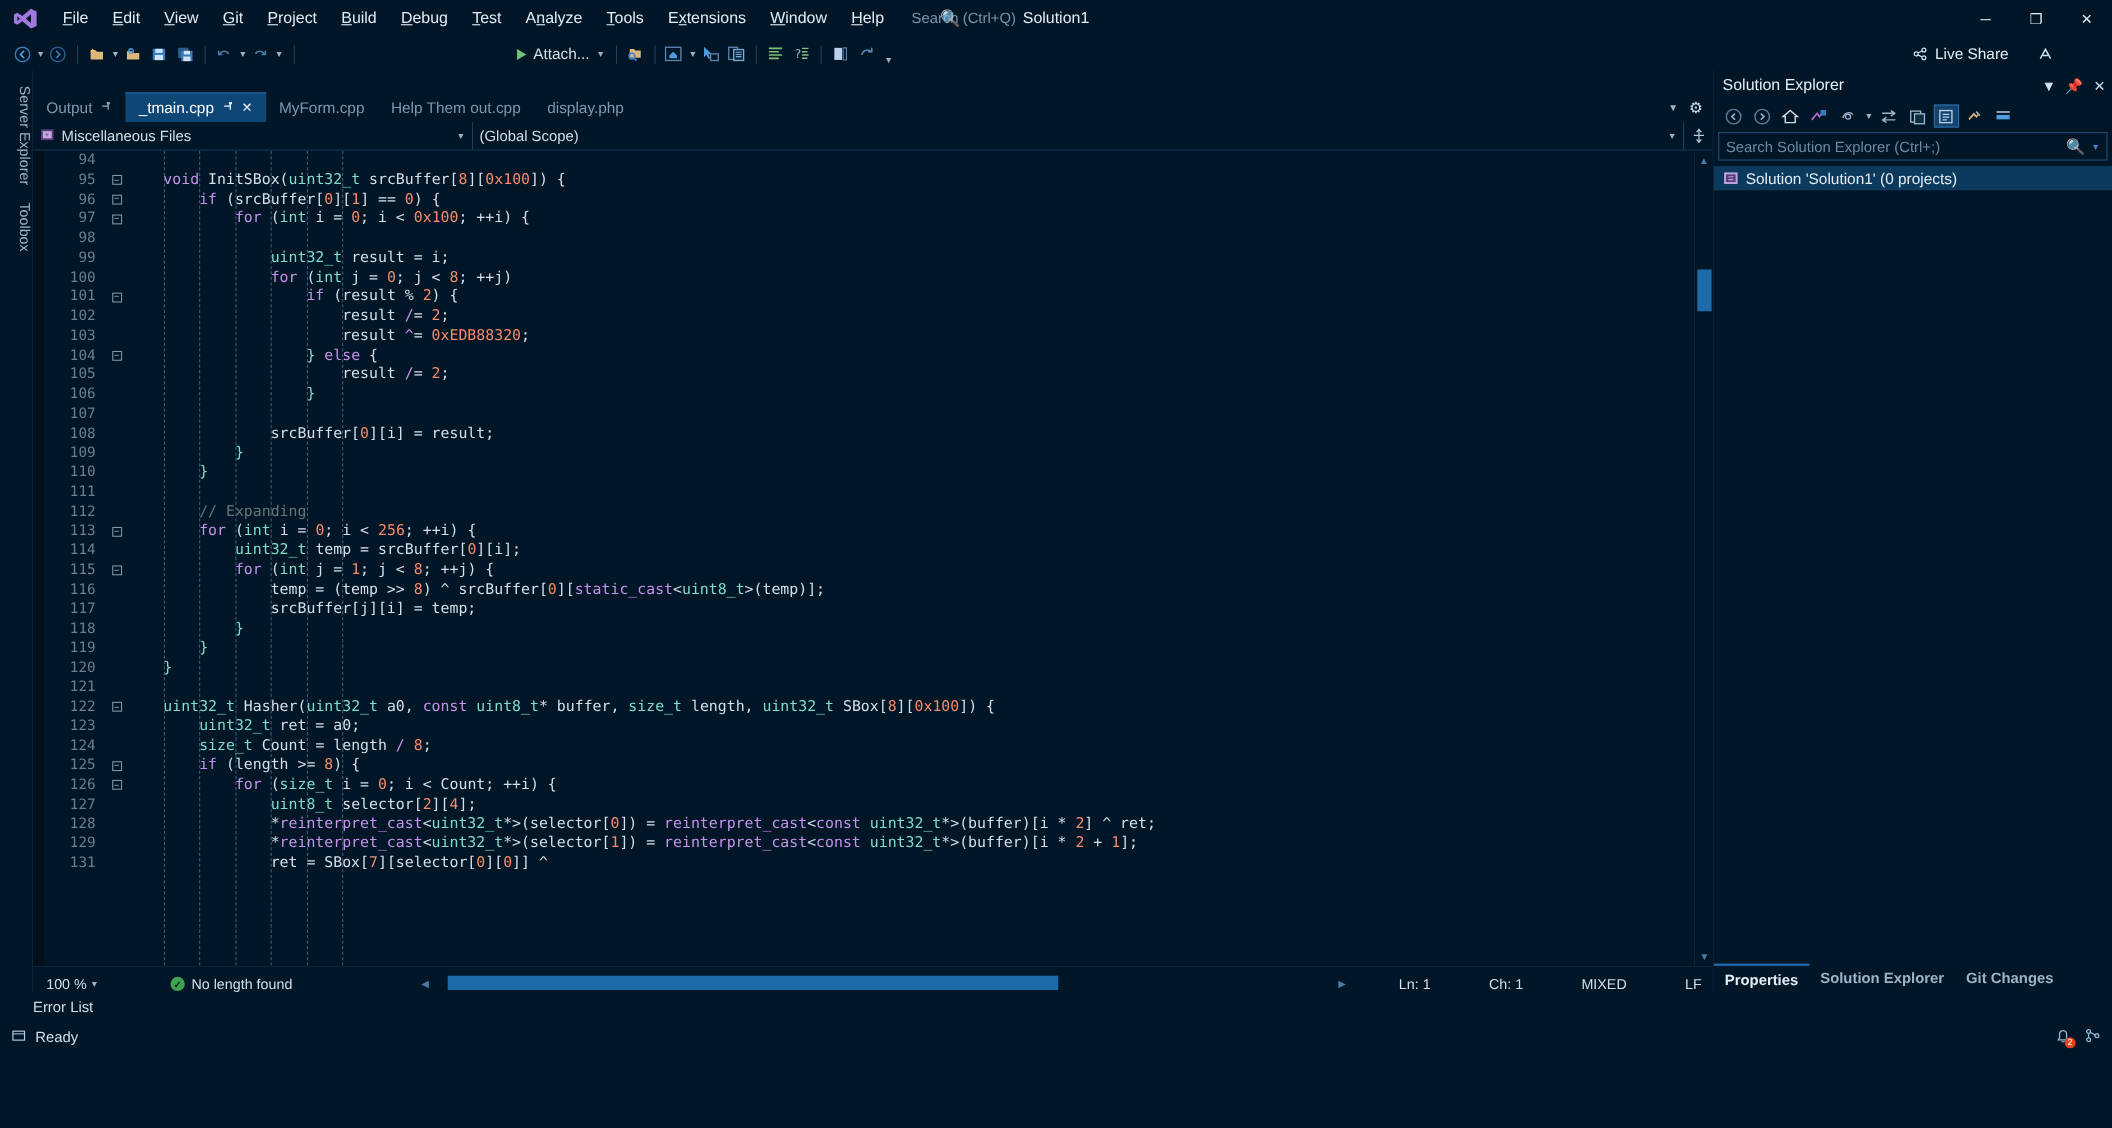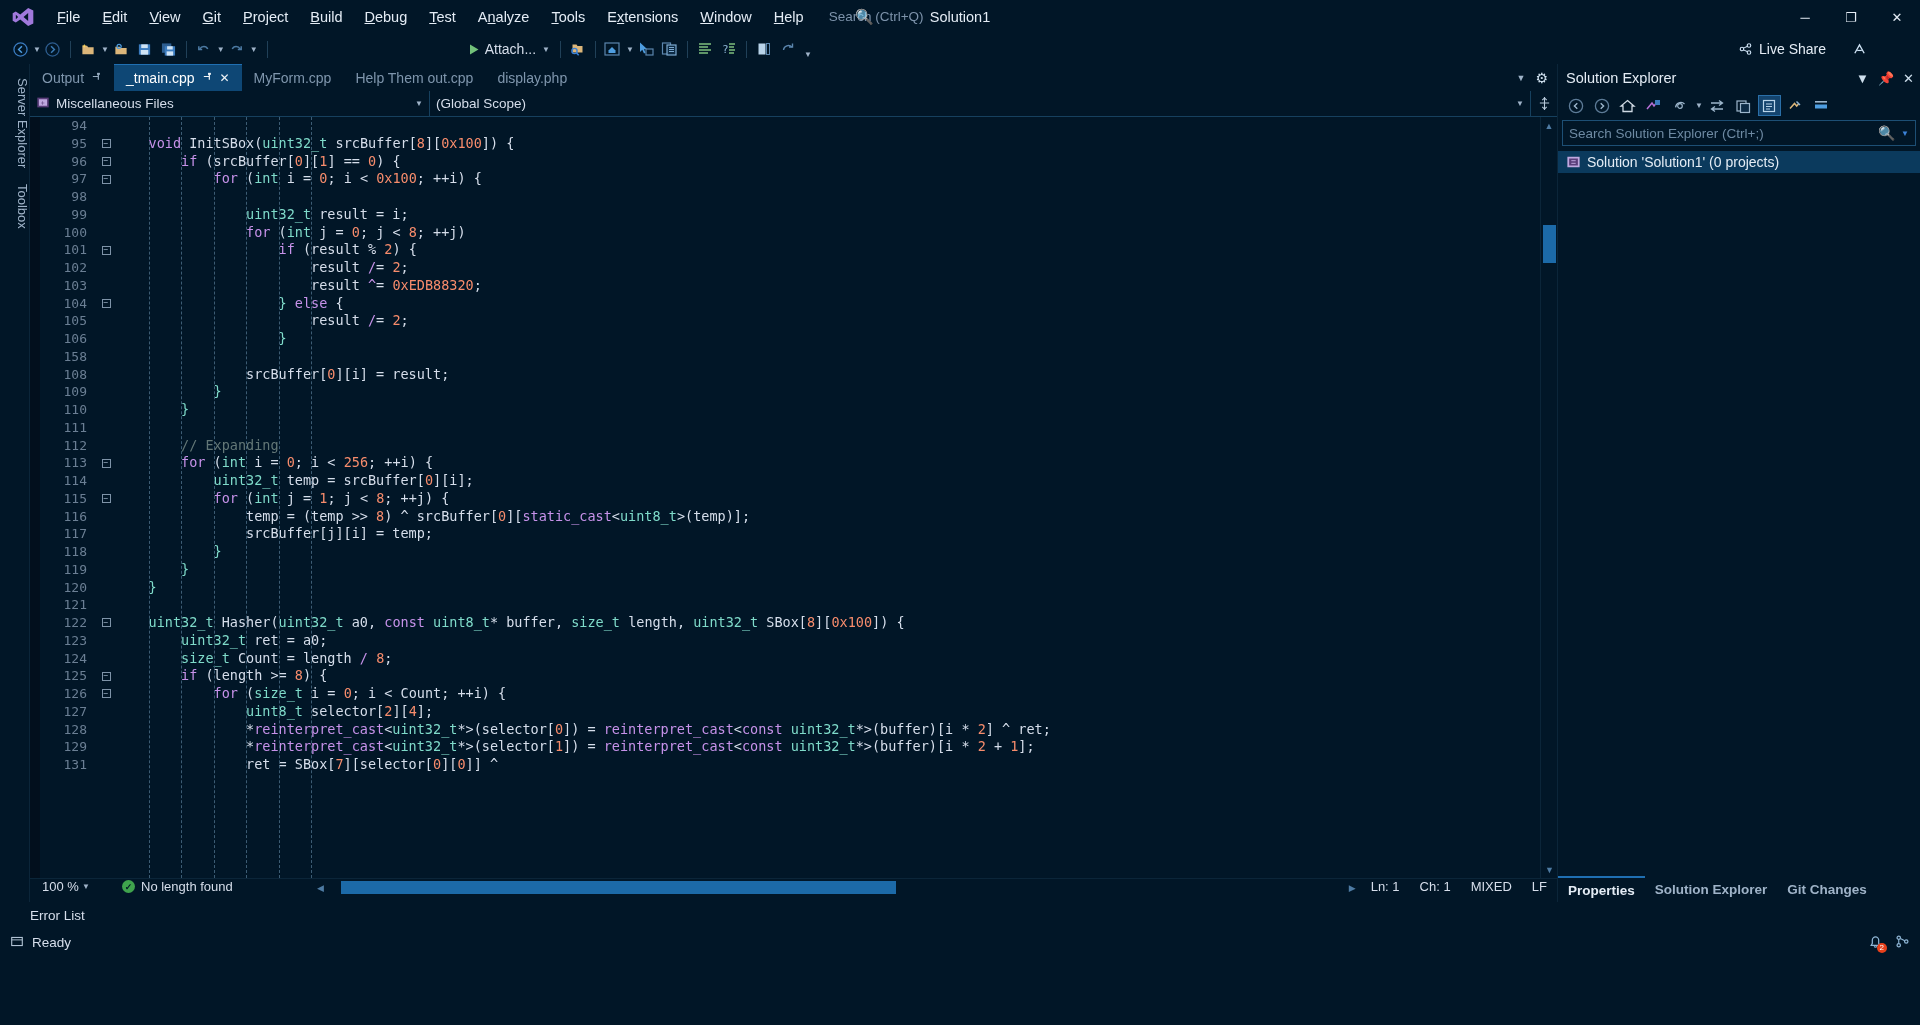--- a/index.html
+++ b/index.html
@@ -77,21 +77,21 @@
     writing-mode: vertical-rl; text-orientation: mixed;
     font-size: 13px; color: #9fb3c8; padding: 8px 0 8px 0;
     margin: 0 auto; width: 30px; text-align: center;
   }
 
   
   #editor-col { flex: 1; display: flex; flex-direction: column; min-width: 0; }
 
   #tabstrip {
     height: 27px; display: flex; align-items: stretch;
-    background: #011627; position: relative; font-size: 14px;
+    background: #011627; position: relative; font-size: 14px; margin-top: 20px;
   }
   .doc-tab {
     display: flex; align-items: center; gap: 7px;
     padding: 0 12px; color: #7f96ad; white-space: nowrap;
   }
   .doc-tab.active {
     background: #0e4775; color: #ffffff;
     border-top: 1px solid #1f6fb2;
   }
   .doc-tab .tabname { font-size: 14px; }
@@ -169,23 +169,24 @@
   }
   #vscroll .arrow { height: 17px; display: flex; align-items: center;
     justify-content: center; color: #4e7ba3; font-size: 9px; }
   #vs-thumb {
     position: absolute; left: 2px; width: 13px; top: 108px; height: 38px;
     background: #1c6aa8;
   }
 
   
   #editor-status {
-    height: 24px; display: flex; align-items: flex-start;
+    height: 24px; display: flex; align-items: flex-end;
     background: #011627; font-size: 13px; color: #d6deeb;
     border-top: 1px solid #0b2539;
+    gap: 33px;
   }
   #zoomctl { display: flex; align-items: center; gap: 3px; width: 92px;
     padding-left: 12px; }
   #zoomctl .caret { font-size: 8px; color: #9fb3c8; }
   #issues { display: flex; align-items: center; gap: 6px; width: 190px; }
   #issues .okcircle {
     width: 13px; height: 13px; border-radius: 50%; background: #3fa34d;
     color: #011627; font-size: 9px; display: flex;
     align-items: center; justify-content: center; font-weight: bold;
   }
@@ -525,21 +526,21 @@
             <div class="cline"><span class="lnum">97</span><span class="gutter-glyph"><span class="fold-box">−</span></span><span class="ctext"><span class="punc">            </span><span class="kw">for</span><span class="id"> (</span><span class="type">int</span><span class="id"> i = </span><span class="num">0</span><span class="id">; i &lt; </span><span class="num">0x100</span><span class="id">; ++i) {</span></span></div>
             <div class="cline"><span class="lnum">98</span><span class="gutter-glyph"><span class="fold-line"></span></span><span class="ctext"></span></div>
             <div class="cline"><span class="lnum">99</span><span class="gutter-glyph"><span class="fold-line"></span></span><span class="ctext"><span class="punc">                </span><span class="type">uint32_t</span><span class="id"> result = i;</span></span></div>
             <div class="cline"><span class="lnum">100</span><span class="gutter-glyph"><span class="fold-line"></span></span><span class="ctext"><span class="punc">                </span><span class="kw">for</span><span class="id"> (</span><span class="type">int</span><span class="id"> j = </span><span class="num">0</span><span class="id">; j &lt; </span><span class="num">8</span><span class="id">; ++j)</span></span></div>
             <div class="cline"><span class="lnum">101</span><span class="gutter-glyph"><span class="fold-box">−</span></span><span class="ctext"><span class="punc">                    </span><span class="kw">if</span><span class="id"> (result % </span><span class="num">2</span><span class="id">) {</span></span></div>
             <div class="cline"><span class="lnum">102</span><span class="gutter-glyph"><span class="fold-line"></span></span><span class="ctext"><span class="id">                        result </span><span class="op">/</span><span class="id">= </span><span class="num">2</span><span class="id">;</span></span></div>
             <div class="cline"><span class="lnum">103</span><span class="gutter-glyph"><span class="fold-line"></span></span><span class="ctext"><span class="id">                        result </span><span class="op">^</span><span class="id">= </span><span class="num">0xEDB88320</span><span class="id">;</span></span></div>
             <div class="cline"><span class="lnum">104</span><span class="gutter-glyph"><span class="fold-box">−</span></span><span class="ctext"><span class="punc">                    </span><span class="brace">}</span><span class="id"> </span><span class="kw">else</span><span class="id"> {</span></span></div>
             <div class="cline"><span class="lnum">105</span><span class="gutter-glyph"><span class="fold-line"></span></span><span class="ctext"><span class="id">                        result </span><span class="op">/</span><span class="id">= </span><span class="num">2</span><span class="id">;</span></span></div>
             <div class="cline"><span class="lnum">106</span><span class="gutter-glyph"><span class="fold-line"></span></span><span class="ctext"><span class="punc">                    </span><span class="brace">}</span></span></div>
-            <div class="cline"><span class="lnum">158</span><span class="gutter-glyph"><span class="fold-line"></span></span><span class="ctext"></span></div>
+            <div class="cline"><span class="lnum">107</span><span class="gutter-glyph"><span class="fold-line"></span></span><span class="ctext"></span></div>
             <div class="cline"><span class="lnum">108</span><span class="gutter-glyph"><span class="fold-line"></span></span><span class="ctext"><span class="id">                srcBuffer[</span><span class="num">0</span><span class="id">][i] = result;</span></span></div>
             <div class="cline"><span class="lnum">109</span><span class="gutter-glyph"><span class="fold-line"></span></span><span class="ctext"><span class="punc">            </span><span class="brace">}</span></span></div>
             <div class="cline"><span class="lnum">110</span><span class="gutter-glyph"><span class="fold-line"></span></span><span class="ctext"><span class="punc">        </span><span class="brace">}</span></span></div>
             <div class="cline"><span class="lnum">111</span><span class="gutter-glyph"><span class="fold-line"></span></span><span class="ctext"></span></div>
             <div class="cline"><span class="lnum">112</span><span class="gutter-glyph"><span class="fold-line"></span></span><span class="ctext"><span class="punc">        </span><span class="cmt">// Expanding</span></span></div>
             <div class="cline"><span class="lnum">113</span><span class="gutter-glyph"><span class="fold-box">−</span></span><span class="ctext"><span class="punc">        </span><span class="kw">for</span><span class="id"> (</span><span class="type">int</span><span class="id"> i = </span><span class="num">0</span><span class="id">; i &lt; </span><span class="num">256</span><span class="id">; ++i) {</span></span></div>
             <div class="cline"><span class="lnum">114</span><span class="gutter-glyph"><span class="fold-line"></span></span><span class="ctext"><span class="punc">            </span><span class="type">uint32_t</span><span class="id"> temp = srcBuffer[</span><span class="num">0</span><span class="id">][i];</span></span></div>
             <div class="cline"><span class="lnum">115</span><span class="gutter-glyph"><span class="fold-box">−</span></span><span class="ctext"><span class="punc">            </span><span class="kw">for</span><span class="id"> (</span><span class="type">int</span><span class="id"> j = </span><span class="num">1</span><span class="id">; j &lt; </span><span class="num">8</span><span class="id">; ++j) {</span></span></div>
             <div class="cline"><span class="lnum">116</span><span class="gutter-glyph"><span class="fold-line"></span></span><span class="ctext"><span class="id">                temp = (temp &gt;&gt; </span><span class="num">8</span><span class="id">) ^ srcBuffer[</span><span class="num">0</span><span class="id">][</span><span class="kw">static_cast</span><span class="id">&lt;</span><span class="type">uint8_t</span><span class="id">&gt;(temp)];</span></span></div>
             <div class="cline"><span class="lnum">117</span><span class="gutter-glyph"><span class="fold-line"></span></span><span class="ctext"><span class="id">                srcBuffer[j][i] = temp;</span></span></div>

